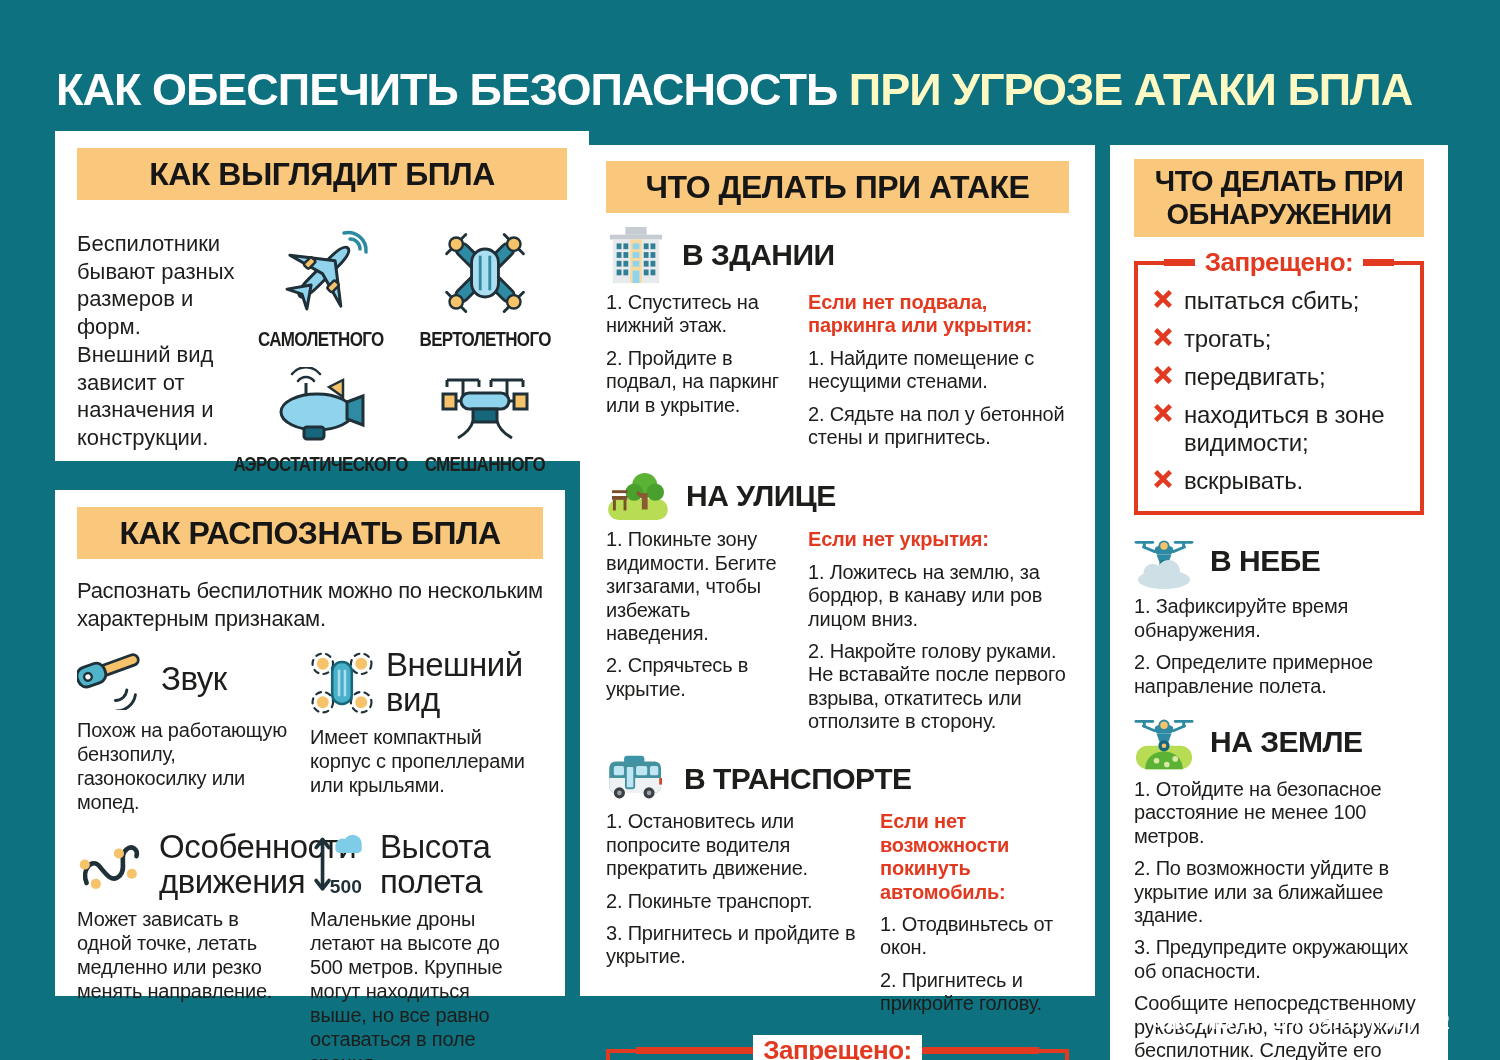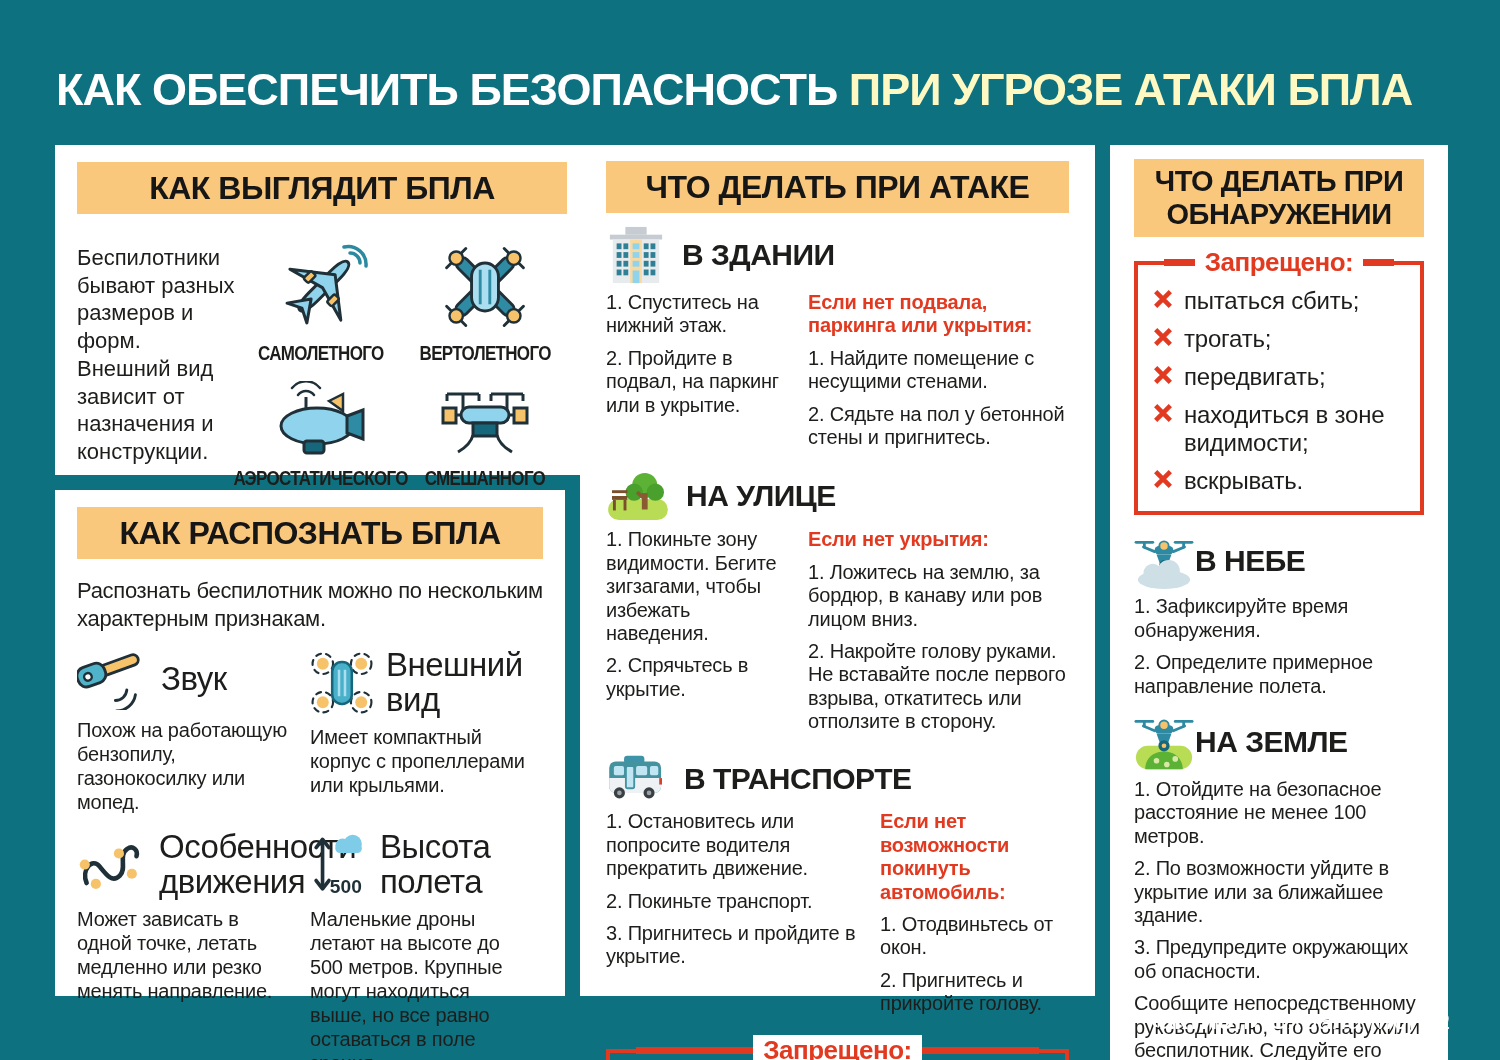--- a/index.html
+++ b/index.html
@@ -12,21 +12,21 @@
     overflow:hidden;
   }
   .poster-title {
     position:absolute; left:56px; top:64px;
     font-size:45px; font-weight:bold; letter-spacing:-1px; white-space:nowrap;
   }
   .poster-title .t-white { color:#ffffff; }
   .poster-title .t-orange { color:#fef9c3; }
 
   .card { position:absolute; background:#ffffff; }
-  #card-appearance { left:55px;  top:145px; width:534px; height:330px; padding:17px 22px; }
+  #card-appearance { left:55px;  top:131px; width:534px; height:330px; padding:17px 22px; }
   #card-recognize  { left:55px;  top:490px; width:510px; height:506px; padding:17px 22px; }
   #card-attack     { left:580px; top:145px; width:515px; height:851px; padding:16px 26px; }
   #card-detection  { left:1110px;top:145px; width:338px; height:915px; padding:14px 24px; }
 
   .hbar {
     background:#f9c87d; text-align:center; font-weight:bold;
     letter-spacing:-0.5px; color:#161616;
   }
   .hbar.one { font-size:32px; line-height:52px; height:52px; }
   .hbar.two { font-size:29px; line-height:33px; padding:6px 0; }
@@ -75,21 +75,21 @@
   .forbidden-head .txt {
     background:#ffffff; color:#e23a20; font-weight:bold; font-size:26px;
     padding:0 10px; letter-spacing:-0.5px; white-space:nowrap;text-align:right;
   }
   .xitem { display:flex; gap:10px; margin-bottom:10px; }
   .xitem .xi { flex:0 0 auto; margin-top:1px; }
   .xitem .xt { font-size:24px; line-height:1.17; letter-spacing:-0.2px; }
 
   
   #card-detection .forbidden { margin-top:24px; padding-bottom:6px; }
-  #card-detection .section-head { gap:1px; }
+  #card-detection .section-head { gap:16px; }
   #card-detection .step { font-size:20px; }
 
   .footer {
     position:absolute; top:1004px; right:50px; color:#ffffff;
     display:flex; align-items:baseline; gap:10px; white-space:nowrap;
   }
   .footer .brand { font-size:28px; font-weight:bold; letter-spacing:-0.5px; }
   .footer .suffix { font-size:27px; font-style:italic; }
 
   svg { display:block; }

